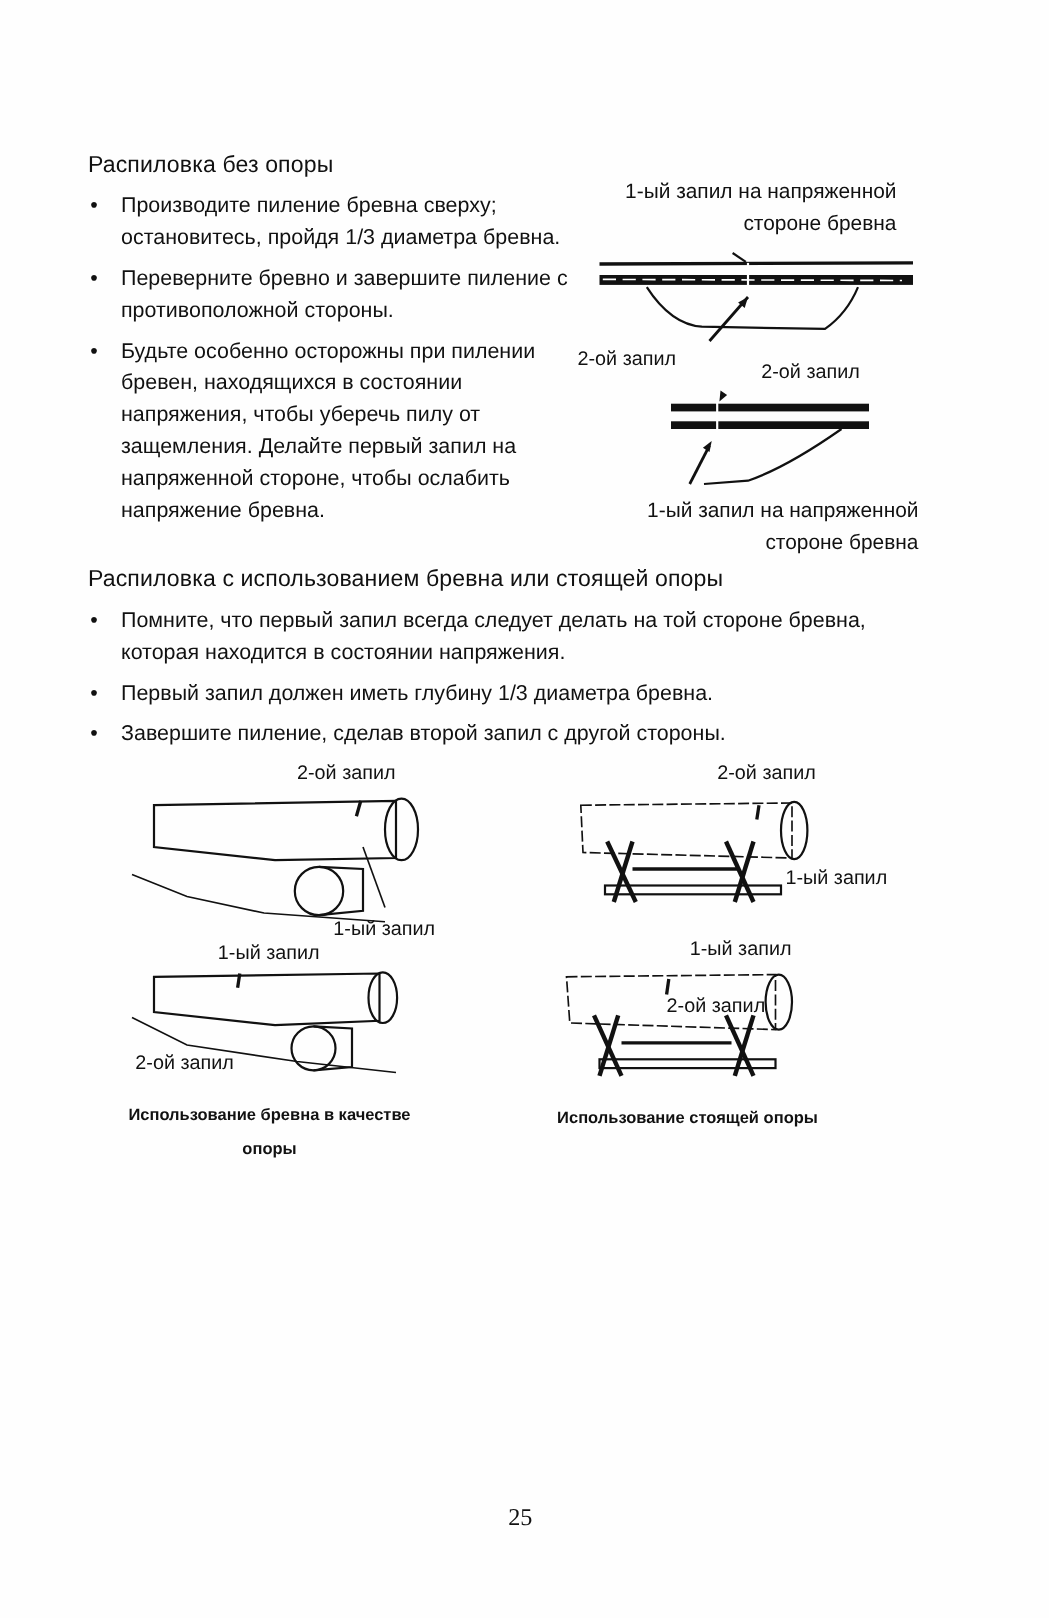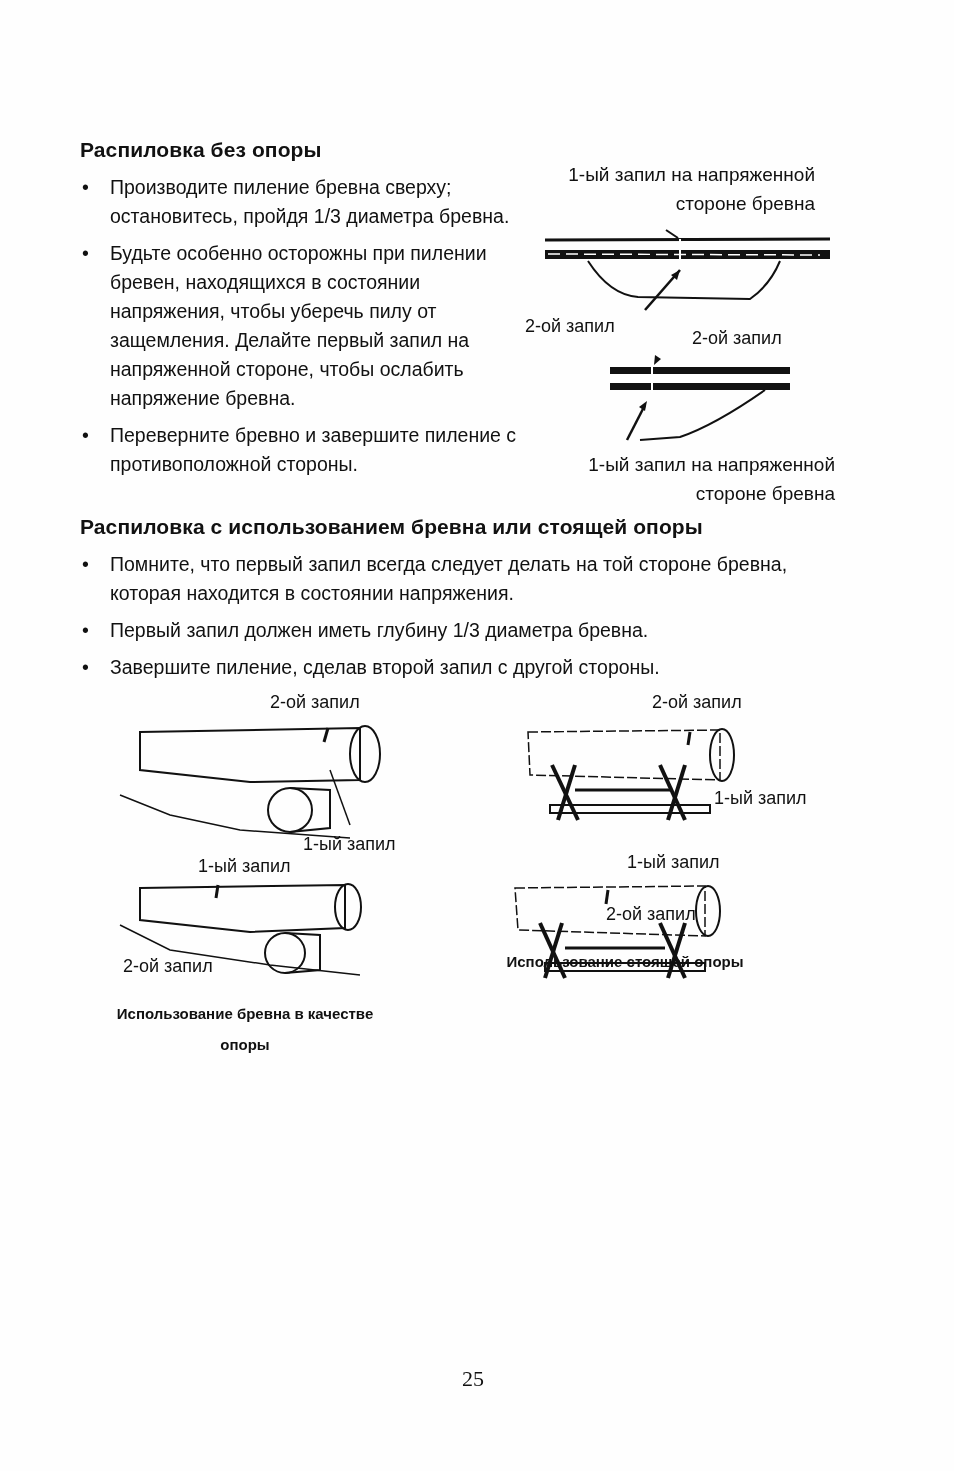--- a/index.html
+++ b/index.html
@@ -1,36 +1,36 @@
 <!DOCTYPE html>
 <html><head>
 <meta charset="utf-8">
 <style>
   html, body { margin: 0; padding: 0; background: #fefefe; }
   body { width: 954px; height: 1471px; position: relative; overflow: hidden; font-family: "Liberation Sans", sans-serif; color: #111; }
   .abs { position: absolute; }
-  .h { font-weight: bold; font-size: 21px; letter-spacing: 0.1px; }
+  .h { font-weight: normal; font-size: 21px; letter-spacing: 0.1px; }
   .bullet-list { position: absolute; margin: 0; padding: 0; list-style: none; font-size: 19.5px; line-height: 29px; }
   .bullet-list li { position: relative; padding-left: 30px; margin-bottom: 8px; }
   .bullet-list li::before { content: "•"; position: absolute; left: 2px; top: 0; }
   .cap { font-size: 19px; line-height: 29px; text-align: right; }
   .lbl { font-size: 18px; position: absolute; white-space: nowrap; }
   .figcap { font-weight: bold; font-size: 15px; line-height: 31px; text-align: center; position: absolute; }
   svg { position: absolute; overflow: visible; }
   .pg { font-family: "Liberation Serif", serif; font-size: 22px; }
 </style>
 </head>
 <body>
 
 <div class="abs h" style="left:80px; top:138px;">Распиловка без опоры</div>
 
 <ul class="bullet-list" style="left:80px; top:173px; width:440px;">
   <li>Производите пиление бревна сверху; остановитесь, пройдя 1/3 диаметра бревна.</li>
+  <li>Переверните бревно и завершите пиление с противоположной стороны.</li>
   <li>Будьте особенно осторожны при пилении бревен, находящихся в состоянии напряжения, чтобы уберечь пилу от защемления. Делайте первый запил на напряженной стороне, чтобы ослабить напряжение бревна.</li>
-  <li>Переверните бревно и завершите пиление с противоположной стороны.</li>
 </ul>
 
 <div class="abs cap" style="left:515px; top:160px; width:300px;">1-ый запил на напряженной стороне бревна</div>
 
 <svg style="left:540px; top:225px;" width="300" height="90" viewBox="0 0 300 90">
   <line x1="5" y1="15" x2="290" y2="14" stroke="#111" stroke-width="3"></line>
   <rect x="5" y="25" width="285" height="9" fill="#111"></rect>
   <line x1="8" y1="29" x2="280" y2="30" stroke="#fff" stroke-width="1.5" stroke-dasharray="12 6"></line>
   <line x1="140" y1="14" x2="140" y2="36" stroke="#fff" stroke-width="2"></line>
   <path d="M126 5 L138 13" stroke="#111" stroke-width="2"></path>
@@ -102,15 +102,15 @@
   <ellipse cx="198" cy="33" rx="12" ry="25" fill="none" stroke="#111" stroke-width="2"></ellipse>
   <line x1="30" y1="45" x2="55" y2="100" stroke="#111" stroke-width="4"></line>
   <line x1="52" y1="45" x2="35" y2="100" stroke="#111" stroke-width="4"></line>
   <line x1="150" y1="45" x2="175" y2="100" stroke="#111" stroke-width="4"></line>
   <line x1="175" y1="45" x2="158" y2="100" stroke="#111" stroke-width="4"></line>
   <rect x="35" y="85" width="160" height="8" fill="none" stroke="#111" stroke-width="2"></rect>
   <line x1="55" y1="70" x2="155" y2="70" stroke="#111" stroke-width="3"></line>
   <line x1="98" y1="12" x2="96" y2="26" stroke="#111" stroke-width="3"></line>
 </svg>
 <div class="lbl" style="left:606px; top:904px;">2-ой запил</div>
-<div class="figcap" style="left:500px; top:946px; width:250px;">Использование стоящей опоры</div>
+<div class="figcap" style="left:500px; top:1001px; width:250px;">Использование стоящей опоры</div>
 
 <div class="abs pg" style="left:462px; top:1346px;margin-top:20px;">25</div>
 
 </body></html>

